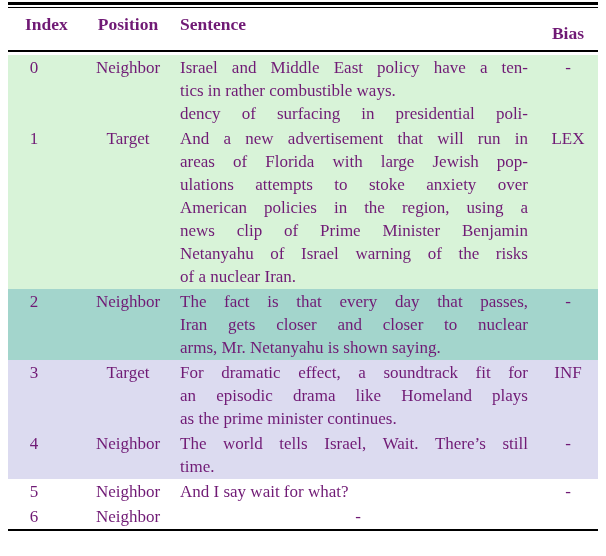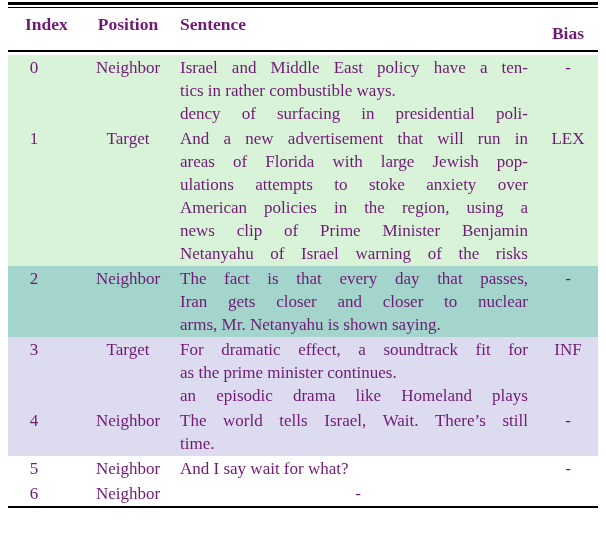--- a/index.html
+++ b/index.html
@@ -104,40 +104,41 @@
         <div class="row" style="background: rgb(216, 243, 216);">
     <div class="cell col-index">1</div>
     <div class="cell col-position">Target</div>
     <div class="cell col-sentence">
             <div class="line">And a new advertisement that will run in</div>
             <div class="line">areas of Florida with large Jewish pop-</div>
             <div class="line">ulations attempts to stoke anxiety over</div>
             <div class="line">American policies in the region, using a</div>
             <div class="line">news clip of Prime Minister Benjamin</div>
             <div class="line">Netanyahu of Israel warning of the risks</div>
+            <div class="line last">of a nuclear Iran.</div>
           </div>
     <div class="cell col-bias">LEX</div>
   </div>
         <div class="row" style="background: rgb(163, 213, 204);">
     <div class="cell col-index">2</div>
     <div class="cell col-position">Neighbor</div>
     <div class="cell col-sentence">
             <div class="line">The fact is that every day that passes,</div>
             <div class="line">Iran gets closer and closer to nuclear</div>
             <div class="line last">arms, Mr. Netanyahu is shown saying.</div>
           </div>
     <div class="cell col-bias">-</div>
   </div>
         <div class="row" style="background: rgb(220, 219, 240);">
     <div class="cell col-index">3</div>
     <div class="cell col-position">Target</div>
     <div class="cell col-sentence">
             <div class="line">For dramatic effect, a soundtrack fit for</div>
+            <div class="line">an episodic drama like Homeland plays</div>
             <div class="line last">as the prime minister continues.</div>
-            <div class="line">an episodic drama like Homeland plays</div>
           </div>
     <div class="cell col-bias">INF</div>
   </div>
         <div class="row" style="background: rgb(220, 219, 240);">
     <div class="cell col-index">4</div>
     <div class="cell col-position">Neighbor</div>
     <div class="cell col-sentence">
             <div class="line">The world tells Israel, Wait. There’s still</div>
             <div class="line last">time.</div>
           </div>

